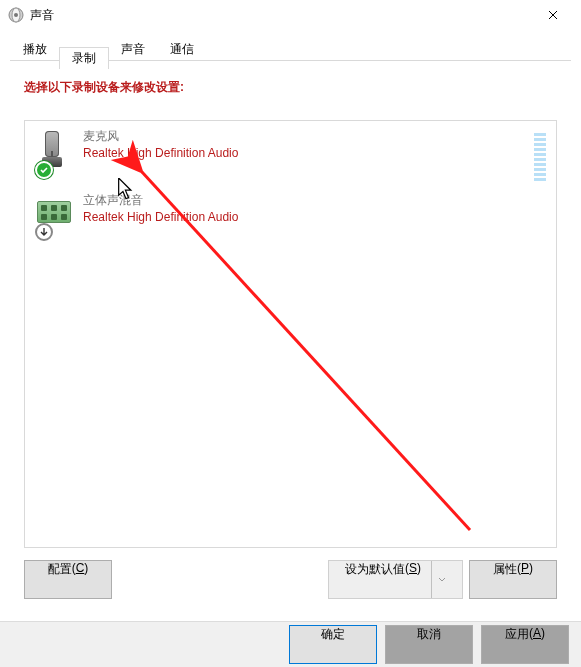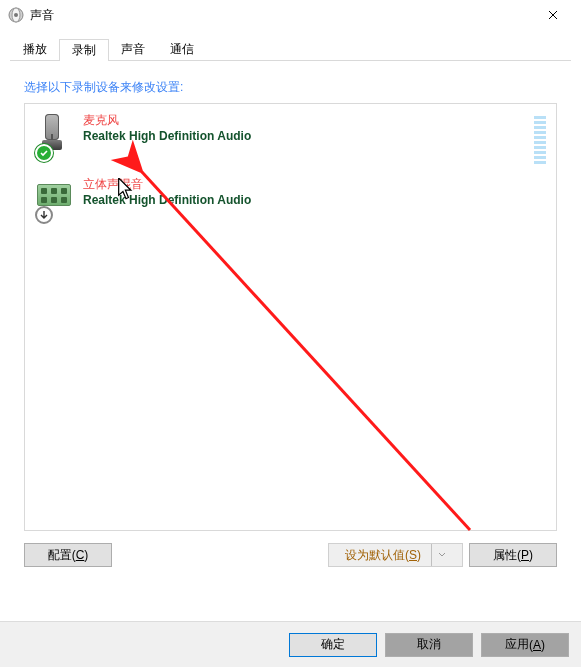--- a/index.html
+++ b/index.html
@@ -9,35 +9,35 @@
 .titlebar { height:30px; display:flex; align-items:center; padding:0 8px; }
 .titlebar .sys-icon { width:16px; height:16px; margin-right:6px; display:flex; align-items:center; justify-content:center; }
 .titlebar .title { flex:1; color:#000; }
 .titlebar .close { width:40px; height:30px; display:flex; align-items:center; justify-content:center; font-size:14px; cursor:default; }
 
 
 .body-area { padding:8px 10px 0 10px; position:relative; }
 
 
 .tabstrip { position:relative; height:22px; display:flex; }
-.tab { padding:2px 12px 0 12px; height:22px; border:1px solid #d9d9d9; border-bottom:none; margin-right:-1px; background:#fff; position:relative; top:1px; color:#000; cursor:default; }
+.tab { padding:2px 12px 0 12px; height:22px; border:1px solid #d9d9d9; border-bottom:none; margin-right:-1px; background:#fff; position:relative; top:9px; color:#000; cursor:default; }
 .tab.inactive { border-color:transparent; top:0; }
 .tab.active { background:#fff; z-index:2; border-color:#d9d9d9; }
 .tabline { border-top:1px solid #d9d9d9; width:100%; position:relative; top:0; }
 
 .tab-panel { padding:18px 14px 14px 14px; position:relative; }
-.instr { margin-bottom:7px; color:#3b82f6; }
+.instr { margin-bottom:24px; color:#b91c1c;font-weight:bold; }
 
 
 .device-box { border:1px solid #d9d9d9; height:428px; background:#fff; position:relative; }
 .device-row { display:flex; padding:8px 10px 4px 10px; }
 .dev-icon { width:40px; height:48px; position:relative; flex-shrink:0; }
 .dev-info { padding-left:8px; flex:1; line-height:16px; }
-.dev-name { color:#ef4444; }
-.dev-desc { color:#14532d;font-weight:bold; }
+.dev-name { color:#737373;font-family:Liberation Mono, monospace; }
+.dev-desc { color:#b91c1c; }
 .dev-status { color:#6d6d6d; }
 
 
 .mic-body { width:14px; height:26px; background:linear-gradient(#bbb,#888); border-radius:4px; position:absolute; left:10px; top:2px; box-shadow:inset 0 0 0 1px #5a5a5a; }
 .mic-base { width:20px; height:10px; background:linear-gradient(#7a7a7a,#3a3a3a); position:absolute; left:7px; top:28px; border-radius:2px; }
 .mic-stand { width:2px; height:8px; background:#555; position:absolute; left:16px; top:22px; }
 
 
 .badge-check { width:18px; height:18px; border-radius:50%; background:#27ae35; position:absolute; left:0; top:32px; border:2px solid #fff; box-shadow:0 0 0 1px #1e8a28; display:flex; align-items:center; justify-content:center; }
 .badge-check svg { width:10px; height:10px; }
@@ -49,22 +49,22 @@
 
 .badge-down { width:18px; height:18px; border-radius:50%; background:#fff; position:absolute; left:0; top:30px; border:2px solid #888; display:flex; align-items:center; justify-content:center; }
 .badge-down svg { width:10px; height:10px; }
 
 
 .level-meter { width:12px; display:flex; flex-direction:column-reverse; gap:2px; padding-top:4px; flex-shrink:0; }
 .level-bar { height:3px; background:#b9e0f7; }
 
 
 .panel-buttons { display:flex; margin-top:12px; gap:6px; }
-.btn { height:24px; border:1px solid #adadad; background:#e1e1e1; padding:0 16px; display:flex; align-items:center; justify-content:center; cursor:default; color:#000; min-width:88px; }
-.btn.disabled { color:#a16207; background:#efefef; border-color:#d0d0d0; }
+.btn { height:39px; border:1px solid #adadad; background:#e1e1e1; padding:0 16px; display:flex; align-items:flex-start; justify-content:center; cursor:default; color:#000; min-width:88px; }
+.btn.disabled { color:#000000; background:#efefef; border-color:#d0d0d0; }
 .btn u { text-decoration:underline; }
 .spacer-flex { flex:1; }
 .split-chevron { border-left:1px solid #c0c0c0; margin-left:10px; padding-left:6px; height:100%; display:flex; align-items:center; }
 
 
 .dlg-footer { position:absolute; bottom:0; left:0; right:0; height:46px; background:#f0f0f0; border-top:1px solid #dcdcdc; display:flex; align-items:center; justify-content:flex-end; padding:0 12px; gap:8px; }
 .dlg-footer .btn { min-width:88px; background:#a3a3a3; }
 .dlg-footer .btn.primary { border:1px solid #0078d7; background:#e1e1e1; }
 
 

